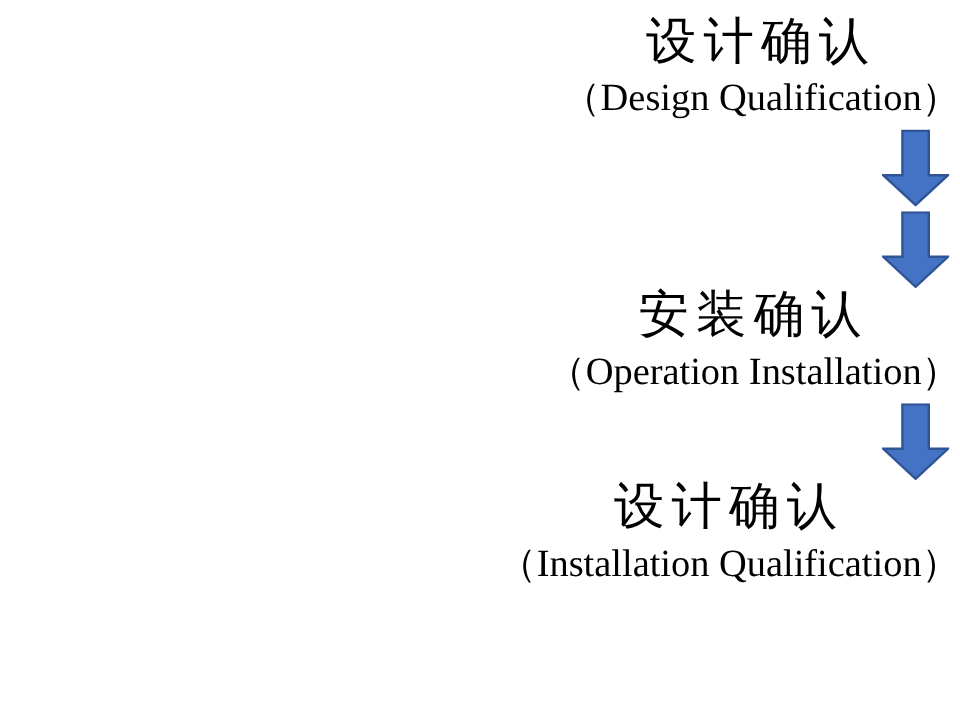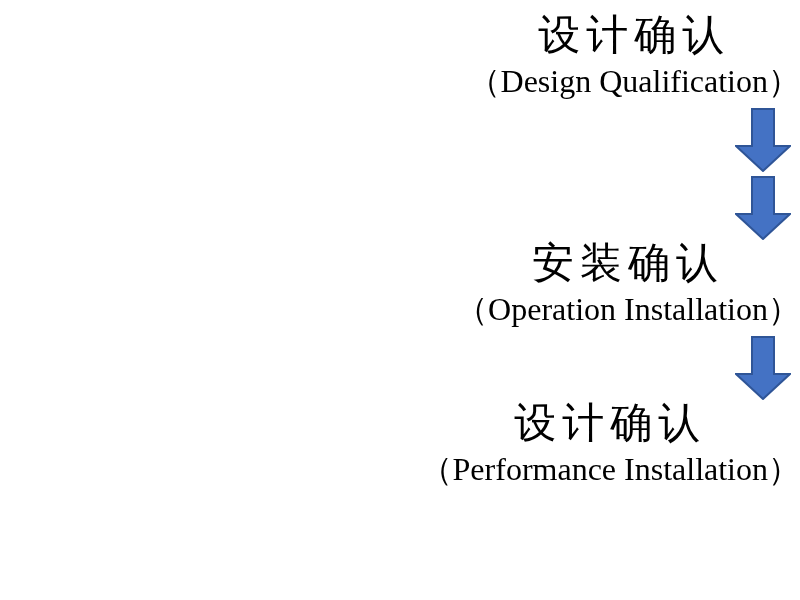--- a/index.html
+++ b/index.html
@@ -76,16 +76,16 @@
   </div>
 
   <div class="arrow-wrap">
     <svg width="56" height="64" viewBox="0 0 56 64" aria-hidden="true">
       <polygon points="17,1 39,1 39,38 55,38 28,63 1,38 17,38" stroke-width="2" stroke-linejoin="miter" fill="#4472C4" stroke="#2F5597"></polygon>
     </svg>
   </div>
 
   <div class="stage">
     <div class="cn-line">设计确认</div>
-    <div class="en-line">（Performance Installation）</div>
+    <div class="en-line">（Installation Qualification）</div>
   </div>
 
 </div>
 
 </body></html>

